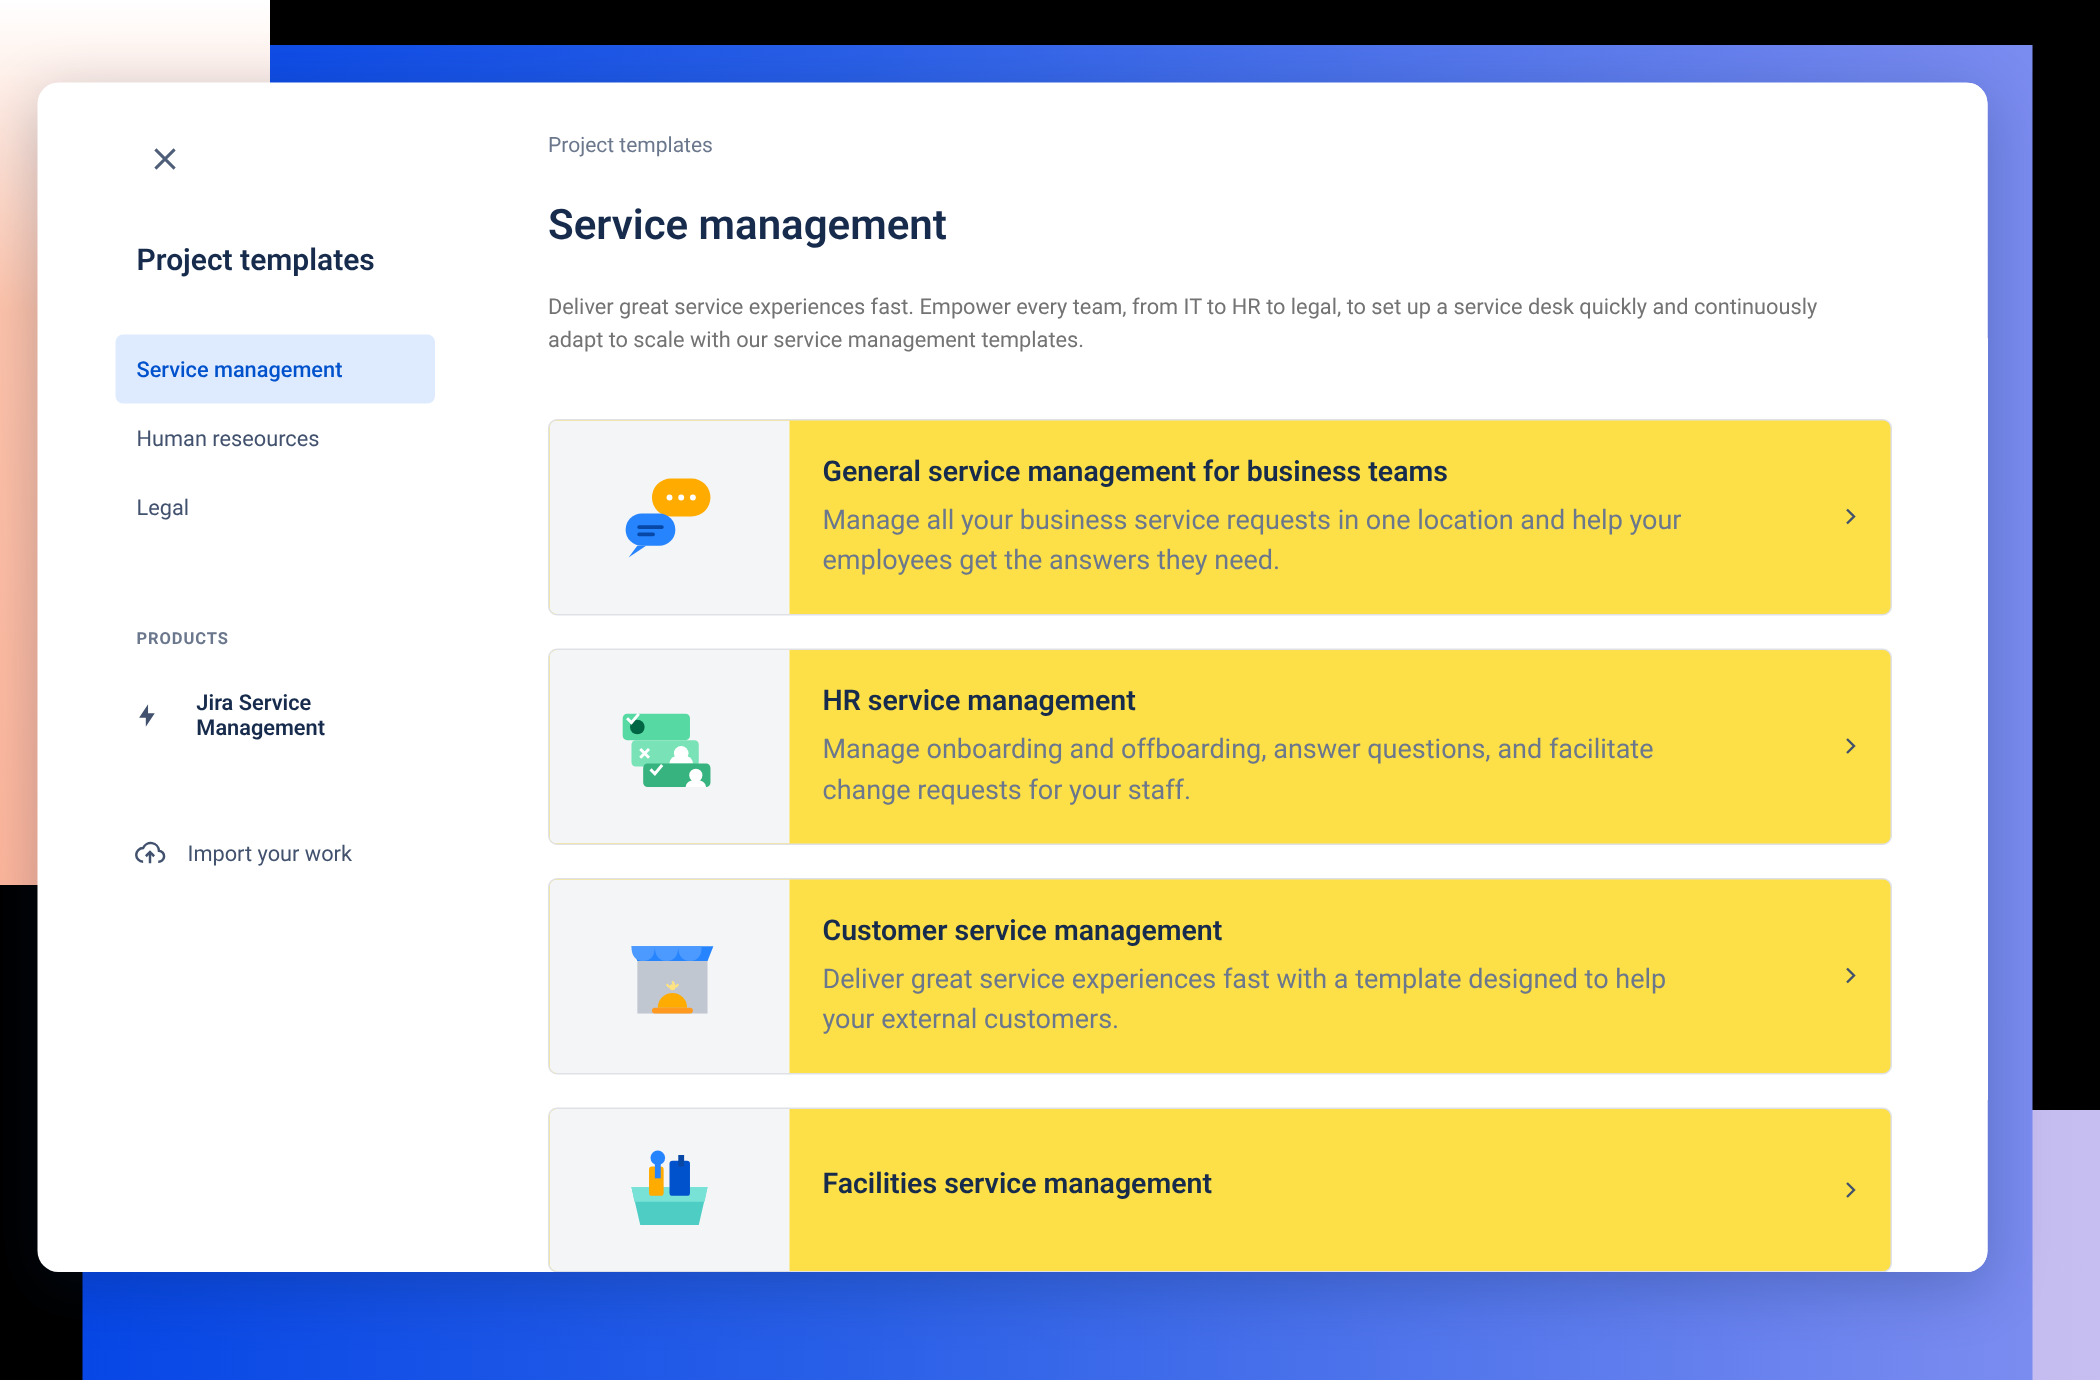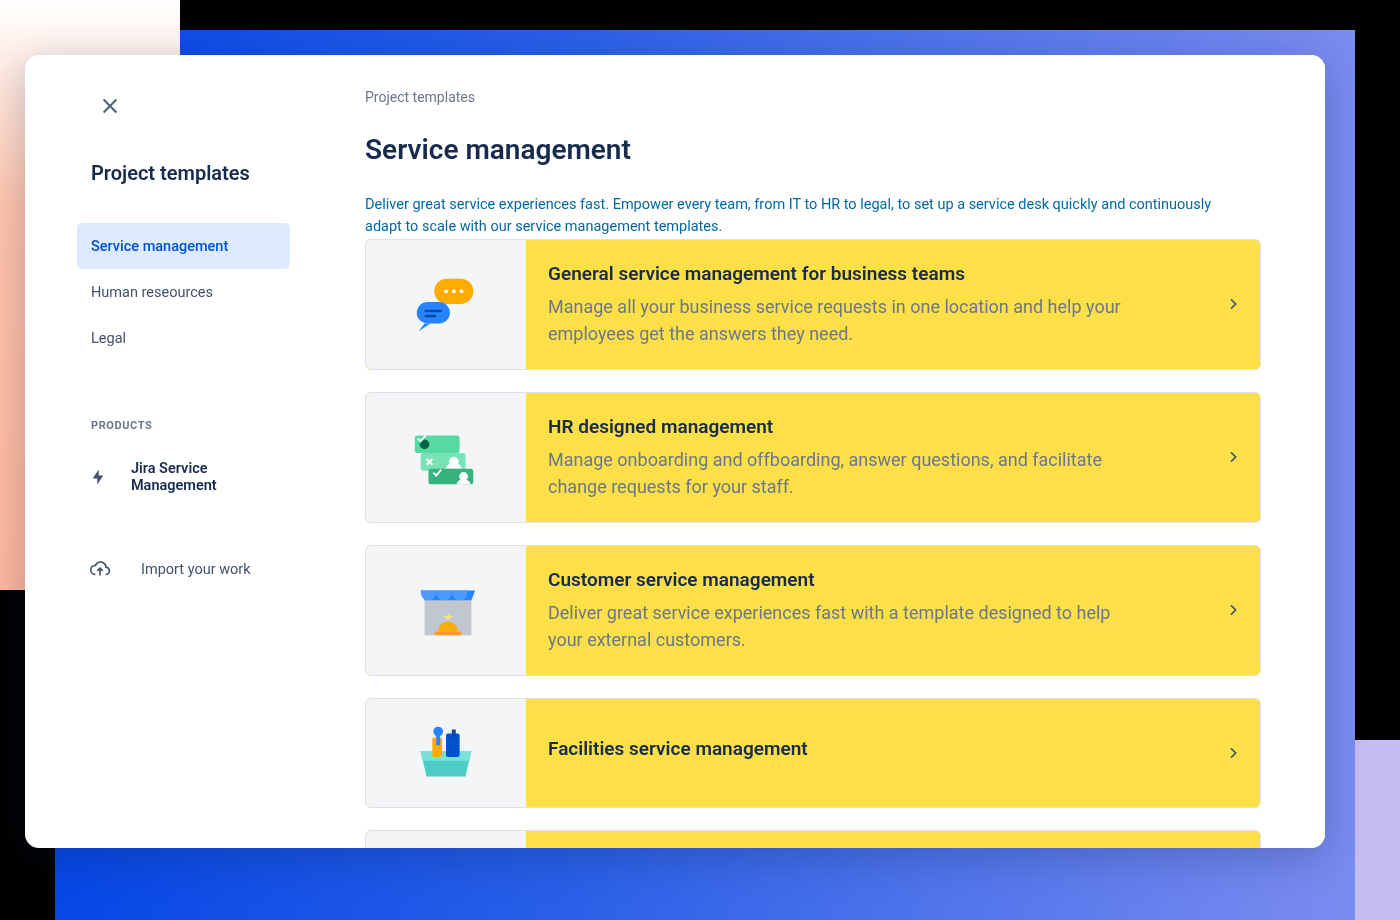--- a/index.html
+++ b/index.html
@@ -31,28 +31,28 @@
   .side-title{ font-size:20px; font-weight:600; color:#172b4d; margin:36px 0 38px 38px;}
   .nav { display:flex; flex-direction:column; gap:0; padding-left:24px; padding-right:6px;}
   .nav-item{ height:46px; display:flex; align-items:center; padding-left:14px; border-radius:5px;
     font-size:14.5px; color:#42526e; cursor:pointer;}
   .nav-item.active{ background:#deebff; color:#0052cc; font-weight:500;}
   .section-label{ font-size:11px; letter-spacing:.6px; color:#6b778c; font-weight:700;
     margin:58px 0 28px 38px;}
   .product-row{ display:flex; align-items:center; gap:24px; padding-left:36px; cursor:pointer;
     color:#172b4d; font-size:14.5px; font-weight:600;}
   .product-row svg{width:18px;height:18px;}
-  .import-row{ display:flex; align-items:center; gap:30px; padding-left:36px; margin-top:64px;
+  .import-row{ display:flex; align-items:center; gap:14px; padding-left:36px; margin-top:64px;
     color:#42526e; font-size:14.5px; cursor:pointer;}
   .import-row svg{width:22px;height:22px;stroke:#42526e;stroke-width:1.8;fill:none;}
   
   .main{ flex:1; padding:34px 64px 0 40px; overflow-y:auto; background:#fff;}
   .breadcrumb{ font-size:14px; color:#6b778c; margin-bottom:28px;}
   .page-title{ font-size:28px; font-weight:600; color:#172b4d; margin-bottom:28px;}
-  .page-desc{ font-size:14.5px; line-height:1.55; color:#0369a1; max-width:870px; }
+  .page-desc{ font-size:14.5px; line-height:1.55; color:#737373; max-width:870px; margin-bottom:40px;}
   .cards{ display:flex; flex-direction:column; gap:22px;}
   .card{ display:flex; border:1px solid #dfe1e6; border-radius:6px; min-height:110px;
     background:#fde047; cursor:pointer; overflow:hidden;}
   .card-icon{ width:160px; background:#f4f5f7; display:flex; align-items:center; justify-content:center;
     flex-shrink:0;}
   .card-icon svg{width:78px;height:64px;}
   .card-body{ flex:1; padding:22px 14px 22px 22px; display:flex; flex-direction:column; justify-content:center;}
   .card-title{ font-size:19px; font-weight:600; color:#172b4d; margin-bottom:8px;}
   .card-desc{ font-size:18px; line-height:1.5; color:#6b778c; max-width:600px;}
   .card-chevron{ width:54px; display:flex; align-items:center; justify-content:center; flex-shrink:0;}
@@ -148,21 +148,21 @@
             <path d="M40 44 a8 6 0 0 1 16 0 Z" fill="#fff"></path>
             <rect x="22" y="44" width="46" height="16" rx="3" fill="#36b37e"></rect>
             <circle cx="58" cy="52" r="4.5" fill="#fff"></circle>
             <path d="M51 60 a7 5 0 0 1 14 0 Z" fill="#fff"></path>
             <path d="M11 13 l3 3 l5 -6" stroke="#fff" stroke-width="2" fill="none"></path>
             <path d="M20 34 l6 6 M26 34 l-6 6" stroke="#fff" stroke-width="2"></path>
             <path d="M27 48 l3 3 l5 -6" stroke="#fff" stroke-width="2" fill="none"></path>
           </svg>
         </div>
         <div class="card-body">
-          <div class="card-title">HR designed management</div>
+          <div class="card-title">HR service management</div>
           <div class="card-desc">Manage onboarding and offboarding, answer questions, and facilitate change requests for your staff.</div>
         </div>
         <div class="card-chevron">
           <svg viewBox="0 0 24 24">
               <path d="M9 5l7 7-7 7"></path>
             </svg>
         </div>
       </div>
 
       <div class="card">

